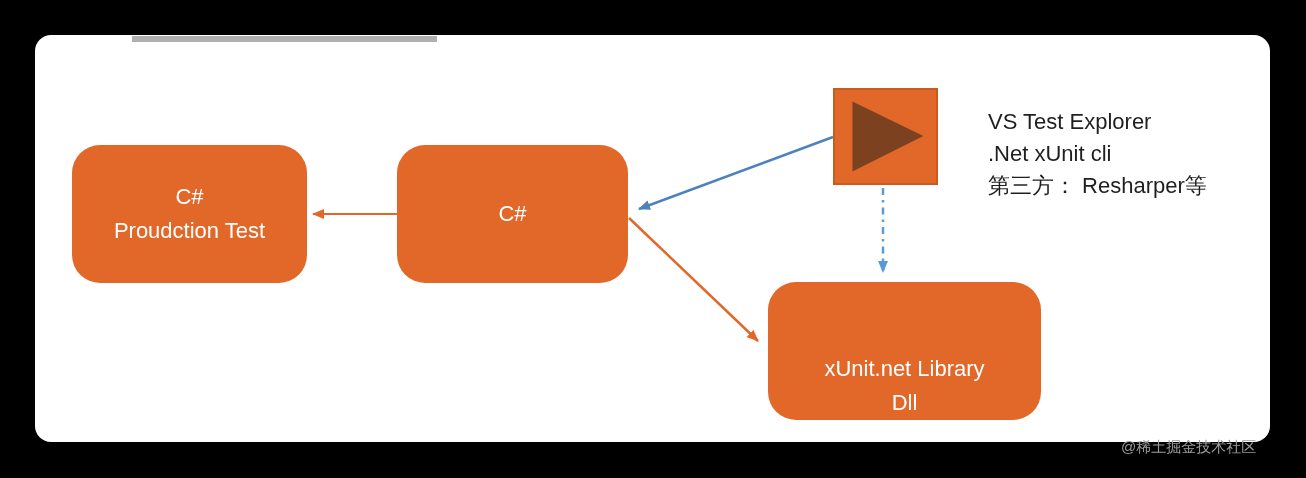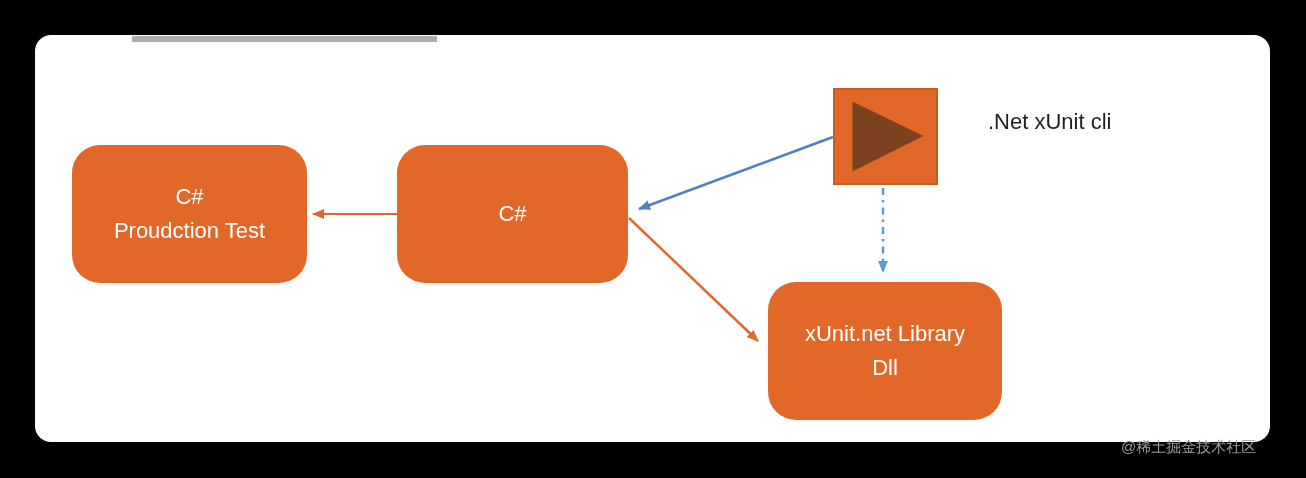--- a/index.html
+++ b/index.html
@@ -37,21 +37,21 @@
     display: flex;
     flex-direction: column;
     align-items: center;
     justify-content: center;
     text-align: center;
     font-size: 22px;
     line-height: 34px;
   }
   .node-production { left: 72px;  top: 145px; width: 235px; height: 138px; }
   .node-test       { left: 397px; top: 145px; width: 231px; height: 138px; }
-  .node-xunit      { left: 768px; top: 282px; width: 234px; height: 138px; }
+  .node-xunit      { left: 768px; top: 282px; width: 273px; height: 138px; justify-content: flex-end; }
 
   .play-square {
     position: absolute;
     left: 833px; top: 88px;
     width: 105px; height: 97px;
     background: #E2682A;
     border: 2px solid #C85B1E;
   }
   .play-square svg { display: block; width: 100%; height: 100%; }
 
@@ -125,18 +125,20 @@
     <span>Dll</span>
   </div>
 
   <div class="play-square">
     <svg viewBox="0 0 105 97" xmlns="http://www.w3.org/2000/svg">
       <path d="M18,12 L92,48 L18,85 Z" fill="#7C4220"></path>
     </svg>
   </div>
 
   <div class="annotation">
+    <div>VS Test Explorer</div>
     <div>.Net xUnit cli</div>
+    <div>第三方： Resharper等</div>
   </div>
 
   <div class="watermark">@稀土掘金技术社区</div>
 
 </div>
 
 </body></html>

